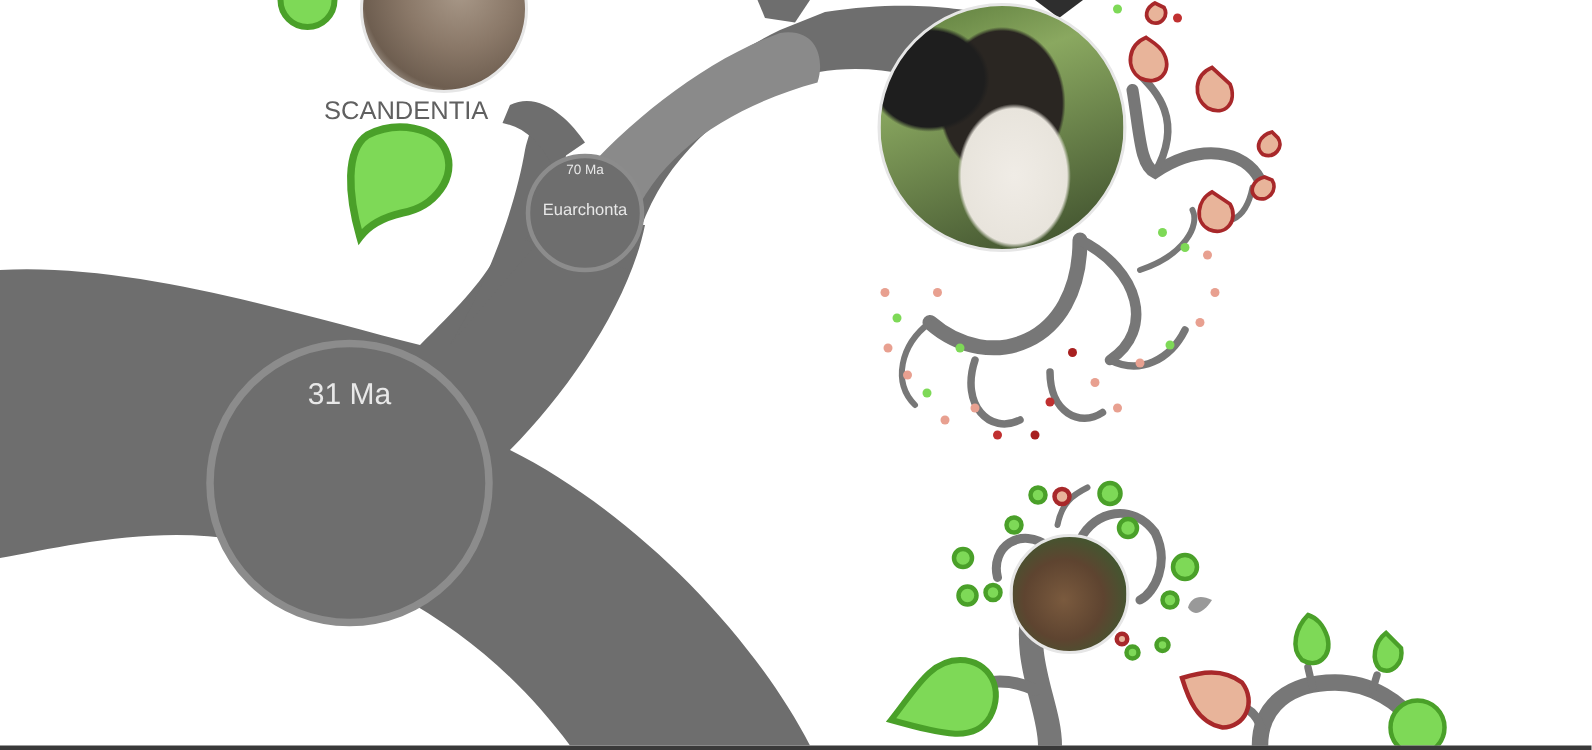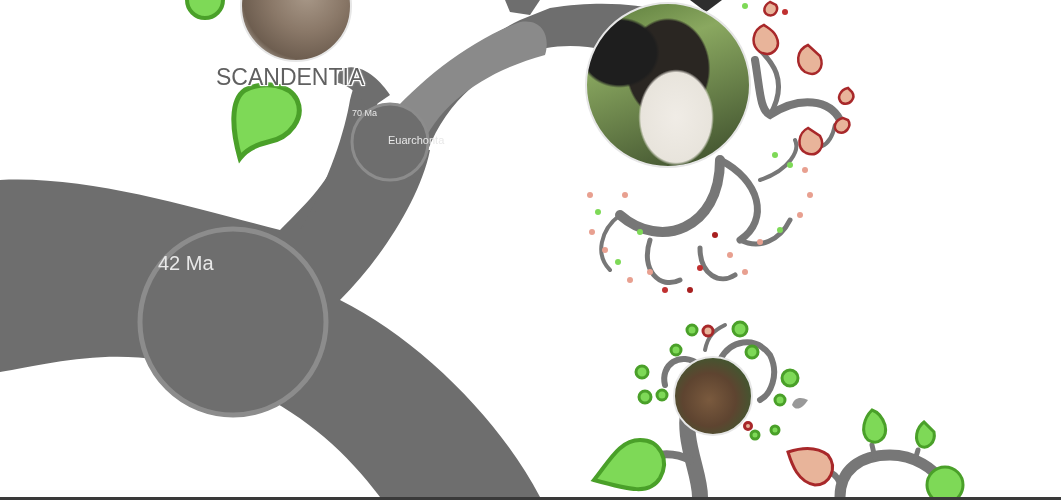--- a/index.html
+++ b/index.html
@@ -1,20 +1,20 @@
 <!DOCTYPE html>
 <html><head>
 <meta charset="utf-8">
 <style>
   html, body { margin:0; padding:0; background:#ffffff; }
   body { width:1061px; height:500px; overflow:hidden; position:relative; font-family:"Liberation Sans", sans-serif; }
   #viewport { position:absolute; left:0; top:0; width:1061px; height:497px; overflow:hidden; background:#fff; }
   #bottom-bar { position:absolute; left:0; top:497px; width:1061px; height:3px; background:#3a3a3a; }
   svg { position:absolute; left:0; top:0; }
-  .node-label { position:absolute; color:#e8e8e8; text-align:left; white-space:nowrap; pointer-events:auto; }
+  .node-label { position:absolute; color:#e8e8e8; text-align:center; white-space:nowrap; pointer-events:auto; }
   .taxon-label { position:absolute; color:#606060; white-space:nowrap; text-shadow: 0 0 3px #fff, 0 0 3px #fff, 1px 1px 0 #fff, -1px -1px 0 #fff, 1px -1px 0 #fff, -1px 1px 0 #fff; }
   .photo { position:absolute; border-radius:50%; overflow:hidden; border:2px solid #e6e6e6; box-sizing:border-box; }
 </style>
 </head>
 <body>
 
 <div id="viewport">
   <svg width="1061" height="497" viewBox="0 0 1061 497">
 
     <path d="M0,180 C90,175 200,210 280,230 C310,200 330,180 340,150 L430,150 C420,200 380,260 340,300 C420,340 500,420 540,497 L380,497 C330,430 260,380 160,360 C100,350 40,365 0,372 Z" fill="#6e6e6e"></path>
@@ -113,27 +113,27 @@
       <circle cx="945" cy="485" r="18"></circle>
     </g>
     <path d="M792,405 C794,398 800,396 808,400 C803,408 796,412 792,405 Z" fill="#999"></path>
     <g fill="#e8b49a" stroke="#a8282a" stroke-width="3">
       <path d="M788,452 C800,448 815,445 828,455 C838,468 830,485 815,485 C798,482 792,465 788,452 Z"></path>
       <circle cx="708" cy="331" r="5"></circle>
         <circle cx="748" cy="426" r="3.5"></circle>
     </g>
   </svg>
 
-  <div class="node-label" style="left:158px; top:252px; width:150px; font-size:20px;">42 Ma</div>
+  <div class="node-label" style="left:158px; top:252px; width:150px; font-size:20px;">31 Ma</div>
   <div class="node-label" style="left:352px; top:108px; width:76px; font-size:9px;">70 Ma</div>
-  <div class="node-label" style="left:352px; top:134px; width:76px; font-size:11px;padding-left:36px;">Euarchonta</div>
+  <div class="node-label" style="left:352px; top:134px; width:76px; font-size:11px;">Euarchonta</div>
 
   <div class="photo" style="left:240px; top:-50px; width:112px; height:112px; background: radial-gradient(circle at 60% 40%, #a89888 0%, #8a7868 40%, #6e5e50 70%, #d8d4cc 90%);"></div>
   <div class="photo" style="left:585px; top:2px; width:166px; height:166px; background:
       radial-gradient(ellipse at 55% 70%, #f0ece6 0%, #e8e4dc 28%, transparent 30%),
       radial-gradient(ellipse at 20% 30%, #1e1e1e 0%, #1e1e1e 20%, transparent 22%),
       radial-gradient(ellipse at 50% 40%, #2a2622 0%, #2a2622 35%, transparent 37%),
       linear-gradient(160deg, #5a7a3a 0%, #8aa860 30%, #3a4a2a 100%);"></div>
   <div class="photo" style="left:673px; top:356px; width:80px; height:80px; background: radial-gradient(circle at 45% 55%, #7a5a3e 0%, #5e4430 45%, #3e5a30 80%);"></div>
 
-  <div class="taxon-label" style="left:216px; top:64px; font-size:23px;">SCANDENTIA</div>
+  <div class="taxon-label" style="left:216px; top:64px; font-size:17px;">SCANDENTIA</div>
 </div>
 <div id="bottom-bar"></div>
 
 </body></html>

